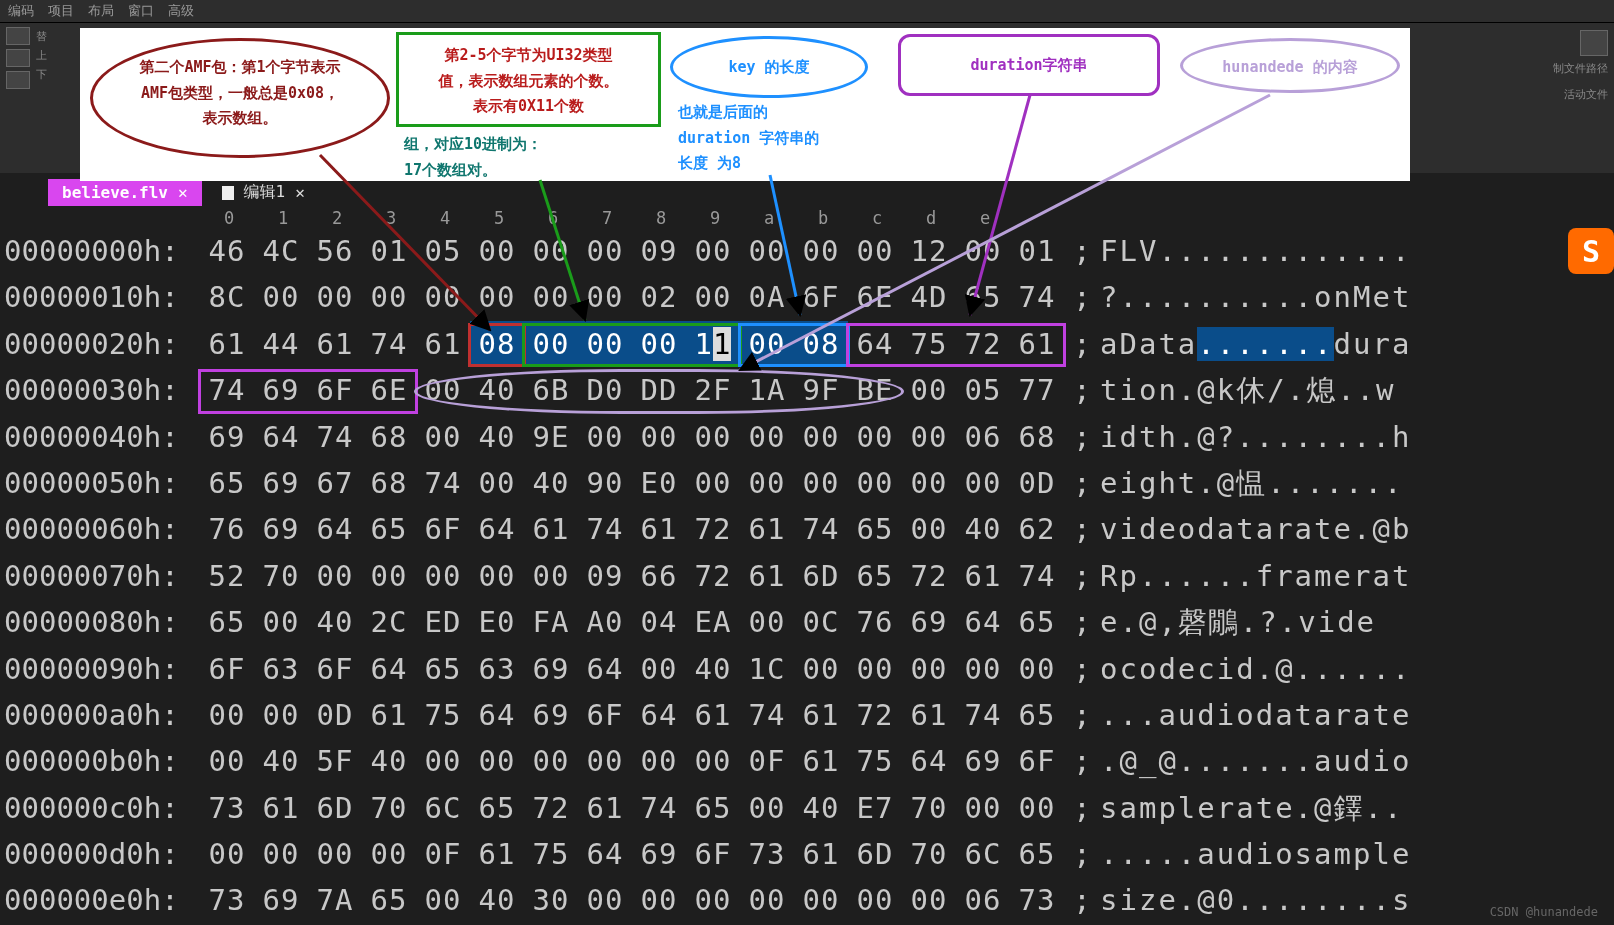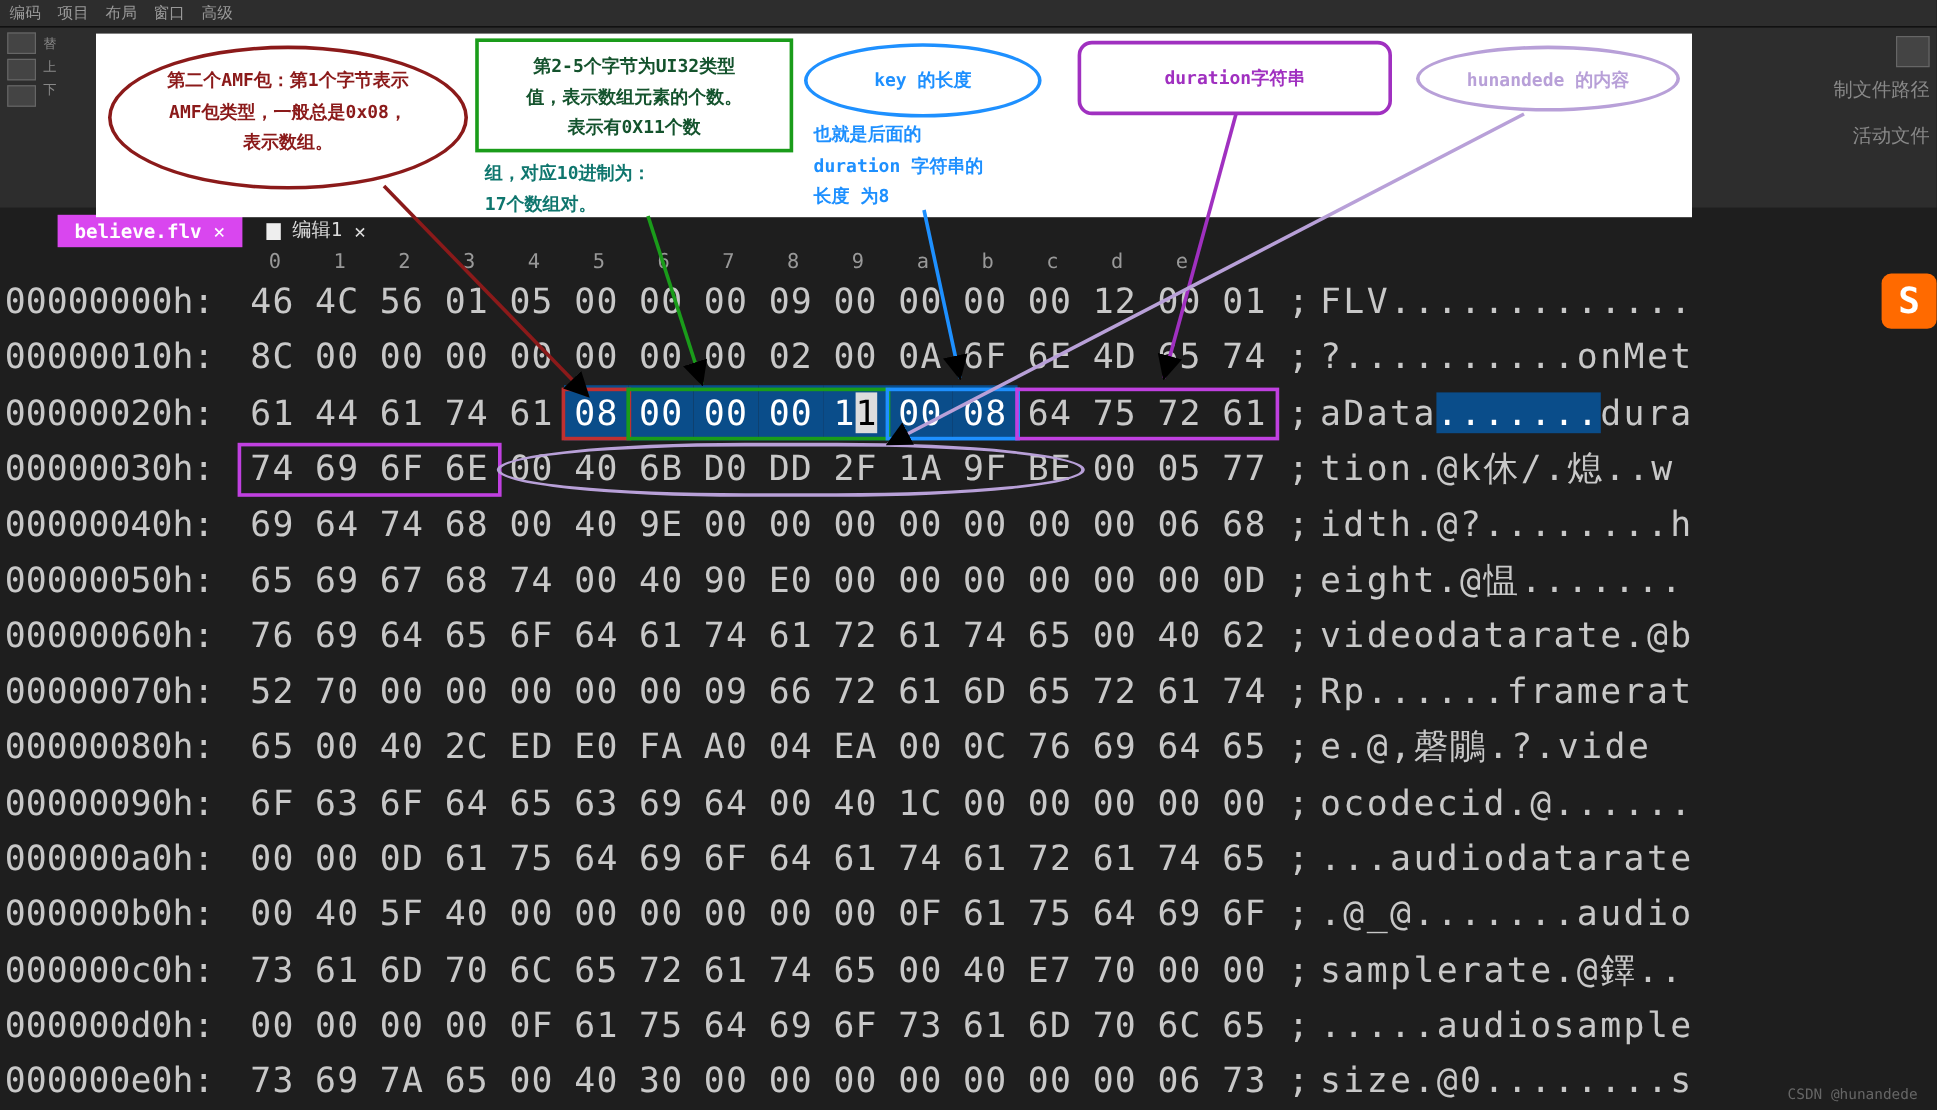--- a/index.html
+++ b/index.html
@@ -13,28 +13,28 @@
 .iconrow { background:#2d2d2d; height:150px; display:flex; align-items:flex-start; padding:4px 6px; gap:6px; position:relative; }
 .tool-col { display:flex; flex-direction:column; gap:4px; color:#888; font-size:11px; align-items:center; }
 .tool-ic { width:24px; height:18px; background:#444; border:1px solid #666; }
 
 
 .ann-box { position:absolute; top:28px; left:80px; width:1330px; height:153px; background:#fff; color:#000; font-size:15px; z-index:20; }
 .ann-box .bubble { position:absolute; font-weight:bold; line-height:1.7; text-align:center; }
 .ellipse { border:3px solid; border-radius:50%; }
 
 .b1 { left:10px; top:10px; width:300px; height:120px; color:#8b1a1a; border-color:#8b1a1a; padding:14px 12px; }
-.b2 { left:316px; top:4px;  width:265px; height:95px;  color:#14532d; border:3px solid #1a9c1a; padding:8px 8px; }
+.b2 { left:316px; top:4px;  width:265px; height:95px;  color:#b91c1c; border:3px solid #1a9c1a; padding:8px 8px; }
 .b2extra{position:absolute;left:316px;top:104px;width:265px;color:#0f766e;font-weight:bold;line-height:1.7;text-align:left;padding-left:8px;}
 .b3 { left:590px; top:8px;  width:198px; height:62px;  color:#1e90ff; border-color:#1e90ff; padding-top:16px; }
 .b3extra{position:absolute;left:598px;top:72px;width:188px;color:#1e90ff;font-weight:bold;line-height:1.7;text-align:left;}
 .b4 { left:818px; top:6px;  width:262px; height:62px;  color:#a030c0; border:3px solid #a030c0; border-radius:12px; padding-top:16px; }
 .b5 { left:1100px; top:10px; width:220px; height:55px; color:#b8a0d8; border-color:#b8a0d8; padding-top:14px; }
 
-.right-tools{position:absolute;right:6px;top:30px;width:120px;color:#888;font-size:16px;text-align:right;line-height:2.4;}
+.right-tools{position:absolute;right:6px;top:30px;width:120px;color:#888;font-size:11px;text-align:right;line-height:2.4;}
 
 
 .arrows{position:absolute;left:0;top:0;width:1614px;height:500px;pointer-events:none;z-index:30;}
 .arrows line{stroke-width:3;}
 
 
 .tabs { position:absolute; top:178px; left:48px; display:flex; align-items:center; z-index:10; }
 .tab { padding:4px 14px; font-size:16px; color:#ddd; display:flex; align-items:center; gap:10px; }
 .tab.active{ background:#d946ef; color:#fff; font-weight:bold; }
 .tab .x{ font-weight:bold; }

